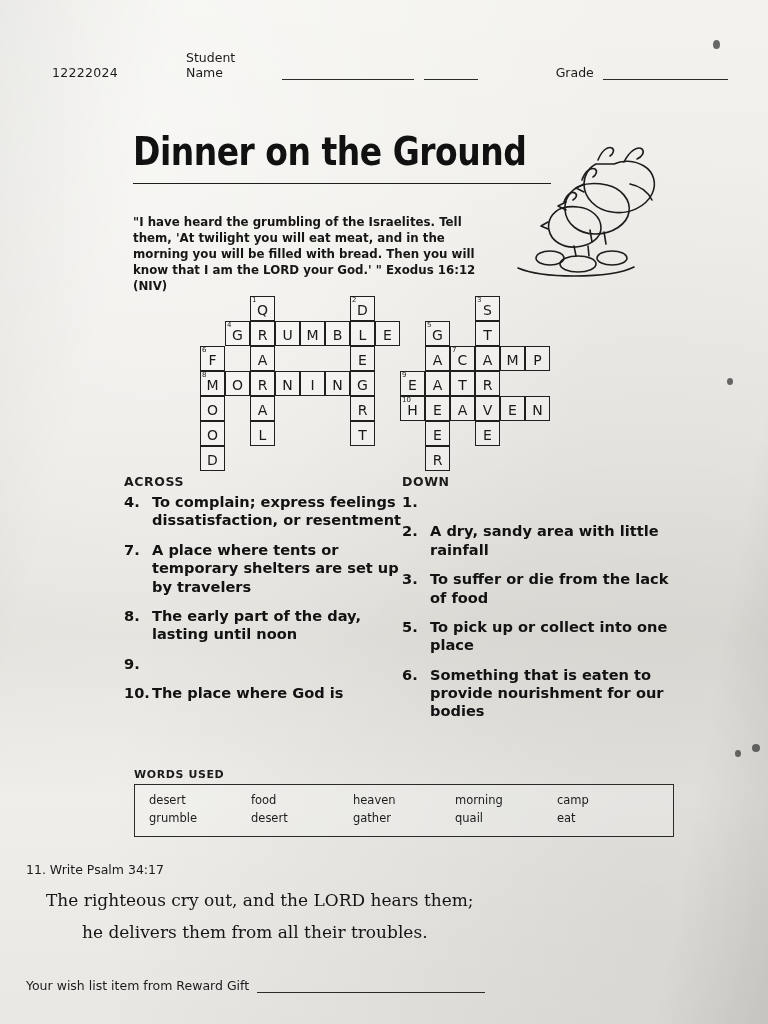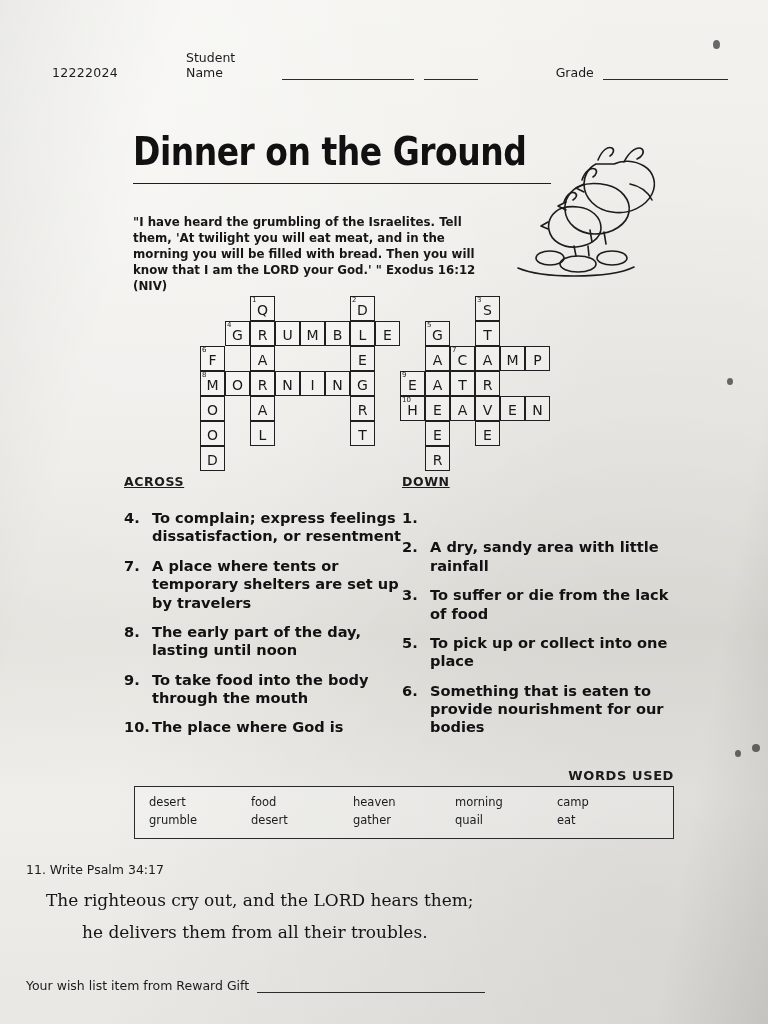--- a/index.html
+++ b/index.html
@@ -144,22 +144,21 @@
     left: 124px;
     top: 474px;
     width: 560px;
     display: flex;
   }
   .col { width: 278px; }
   .col-head {
     font-size: 12.5px;
     font-weight: bold;
     letter-spacing: 0.6px;
-    margin-bottom: 20px;
-    text-decoration: underline;
+    margin-bottom: 4px;
   }
   .clue {
     display: flex;
     font-size: 14.6px;
     font-weight: bold;
     line-height: 1.26;
     margin-bottom: 11px;
     color: #121212;
   }
   .clue .n {
@@ -169,22 +168,22 @@
   .clue .t { flex: 1; }
 
   
   .words {
     position: absolute;
     left: 134px;
     top: 768px;
     width: 540px;
   }
   .words-title {
-    text-align: right;
-    font-size: 13px;
+    text-align: left;
+    font-size: 11px;
     font-weight: bold;
     letter-spacing: 0.6px;
     margin-bottom: 3px;
   }
   .words-box {
     border: 1px solid #2a2a2a;
     padding: 7px 14px 8px 14px;
     background: rgba(255,255,255,0.2);
   }
   .words-row {
@@ -448,21 +447,20 @@
           <div class="clue">
             <span class="n">7.</span>
             <span class="t">A place where tents or temporary shelters are set up by travelers</span>
           </div>
           <div class="clue">
             <span class="n">8.</span>
             <span class="t">The early part of the day, lasting until noon</span>
           </div>
           <div class="clue">
             <span class="n">9.</span>
-            <span class="t">To take food into the body through the mouth</span>
           </div>
           <div class="clue">
             <span class="n">10.</span>
             <span class="t">The place where God is</span>
           </div>
         </div>
     </div>
     <div class="col">
       <div class="col-head">DOWN</div>
       <div id="down-list">

